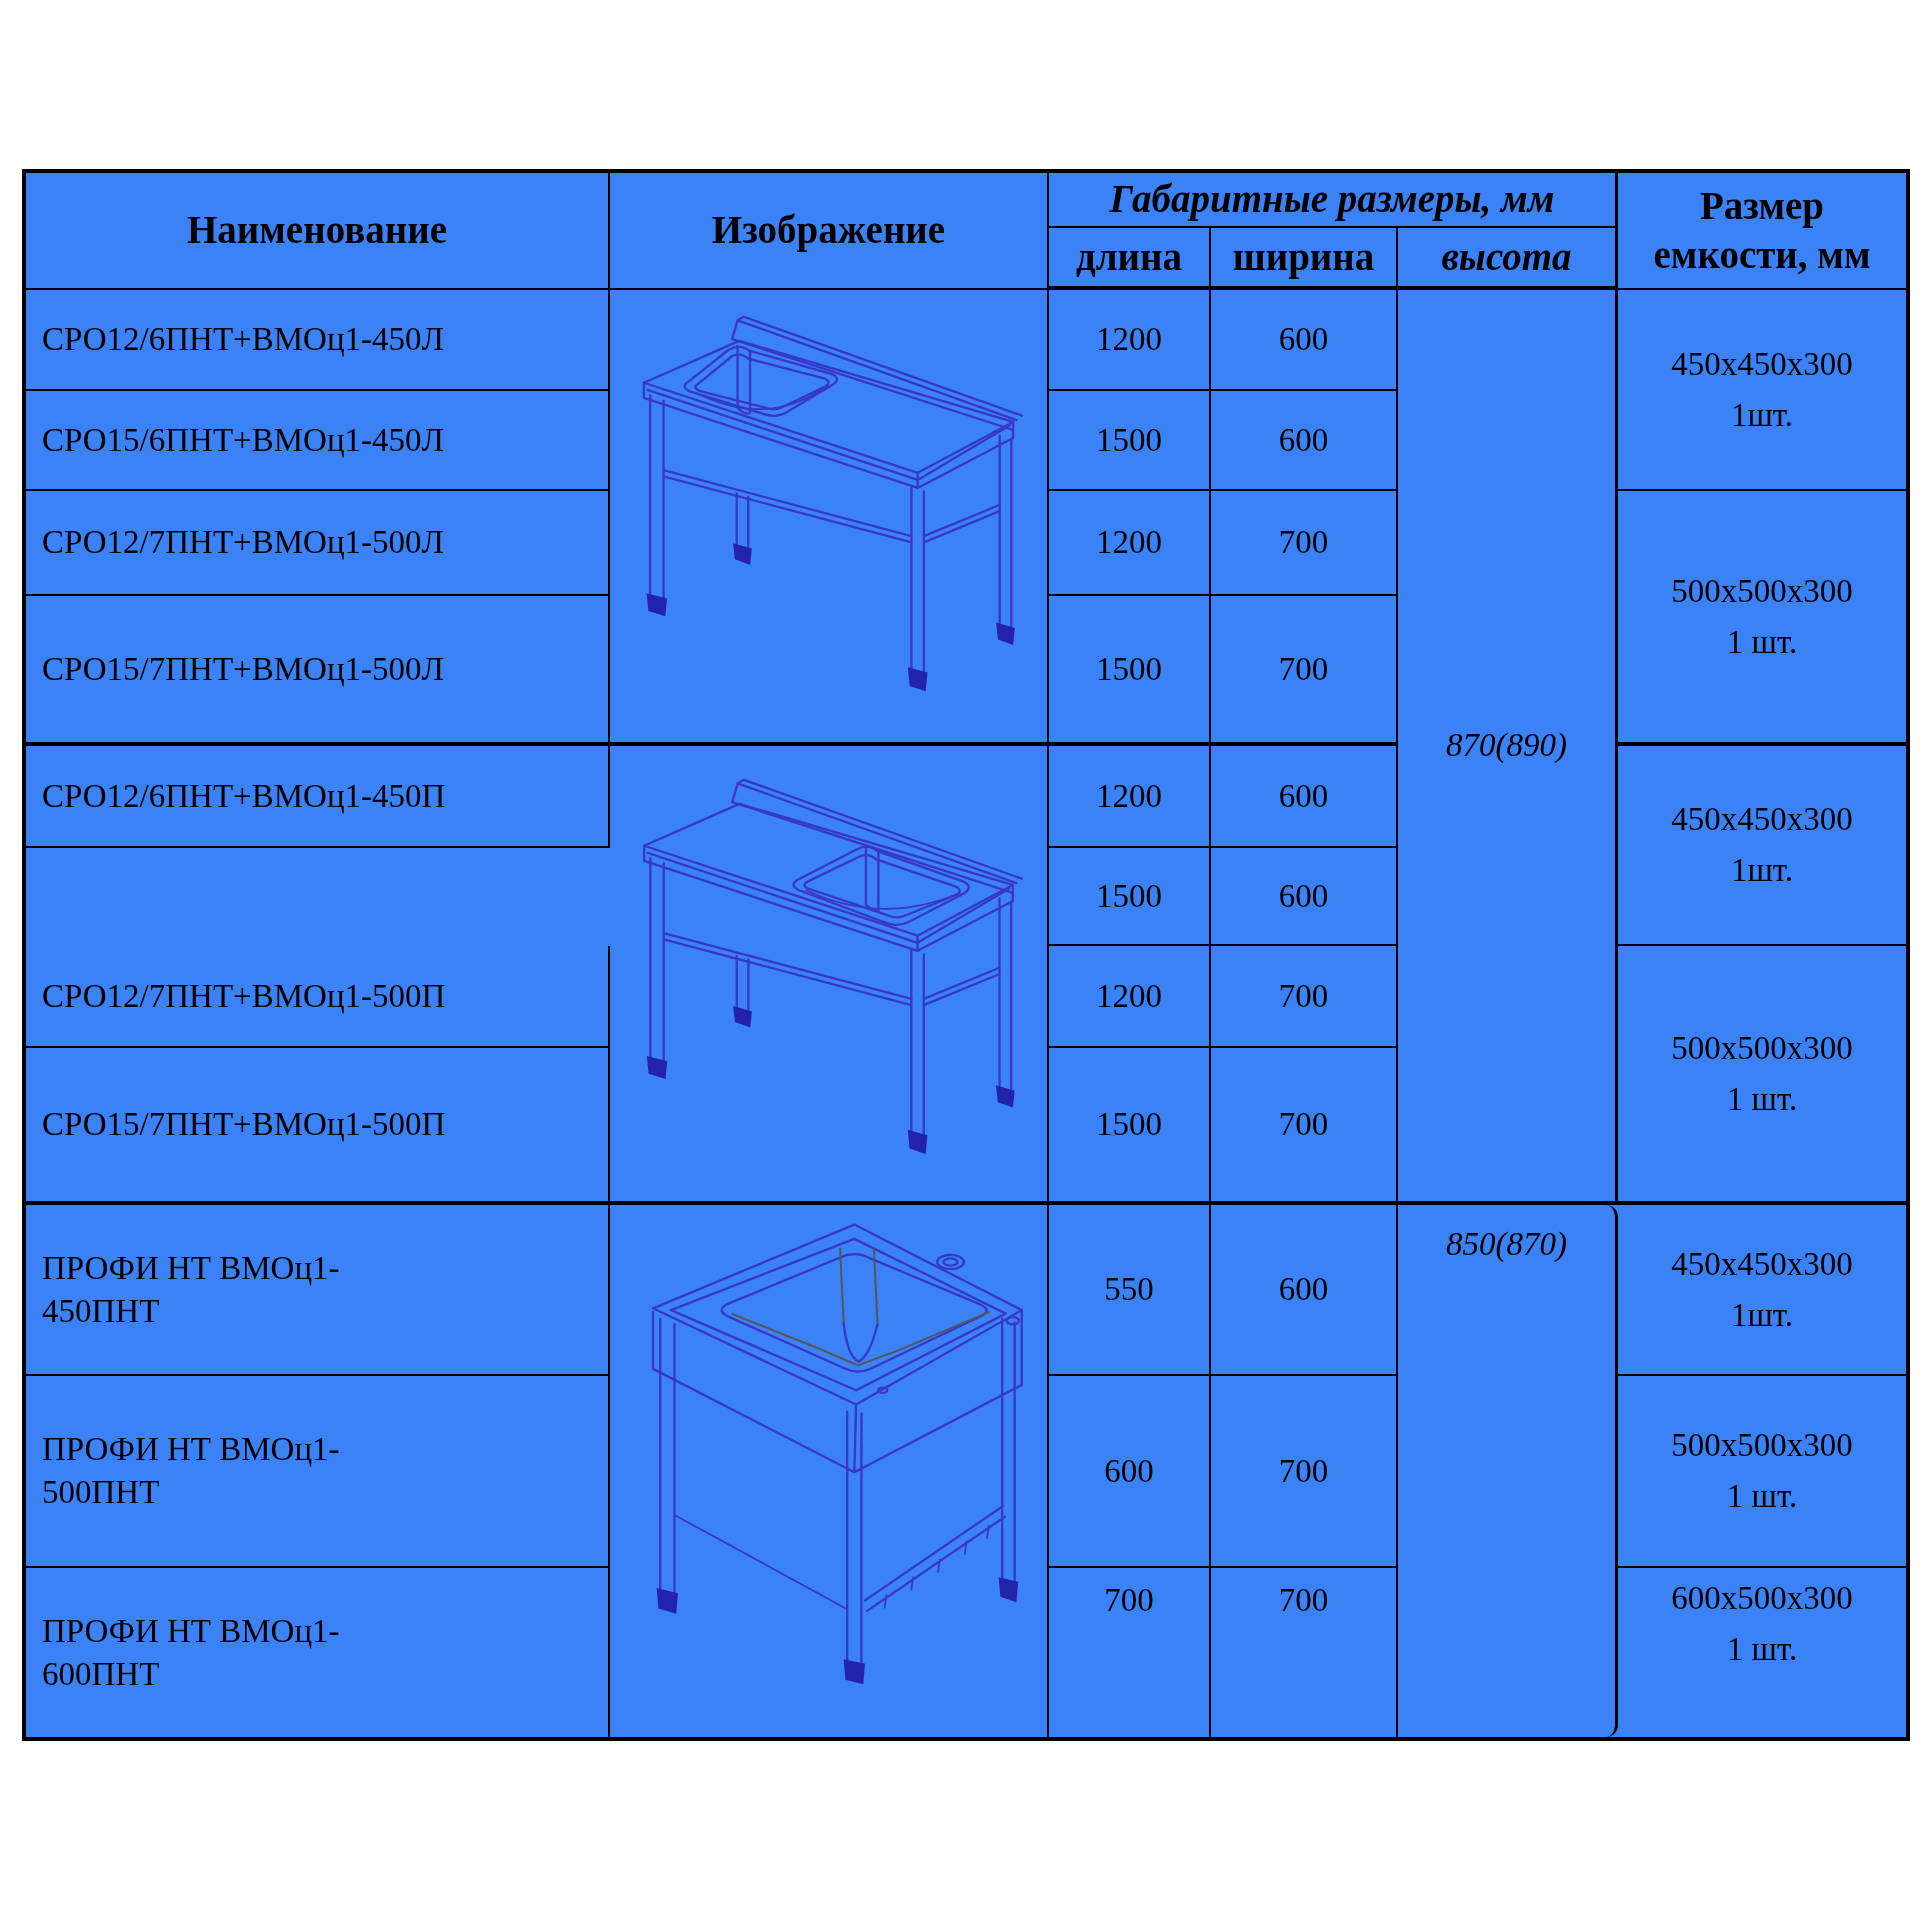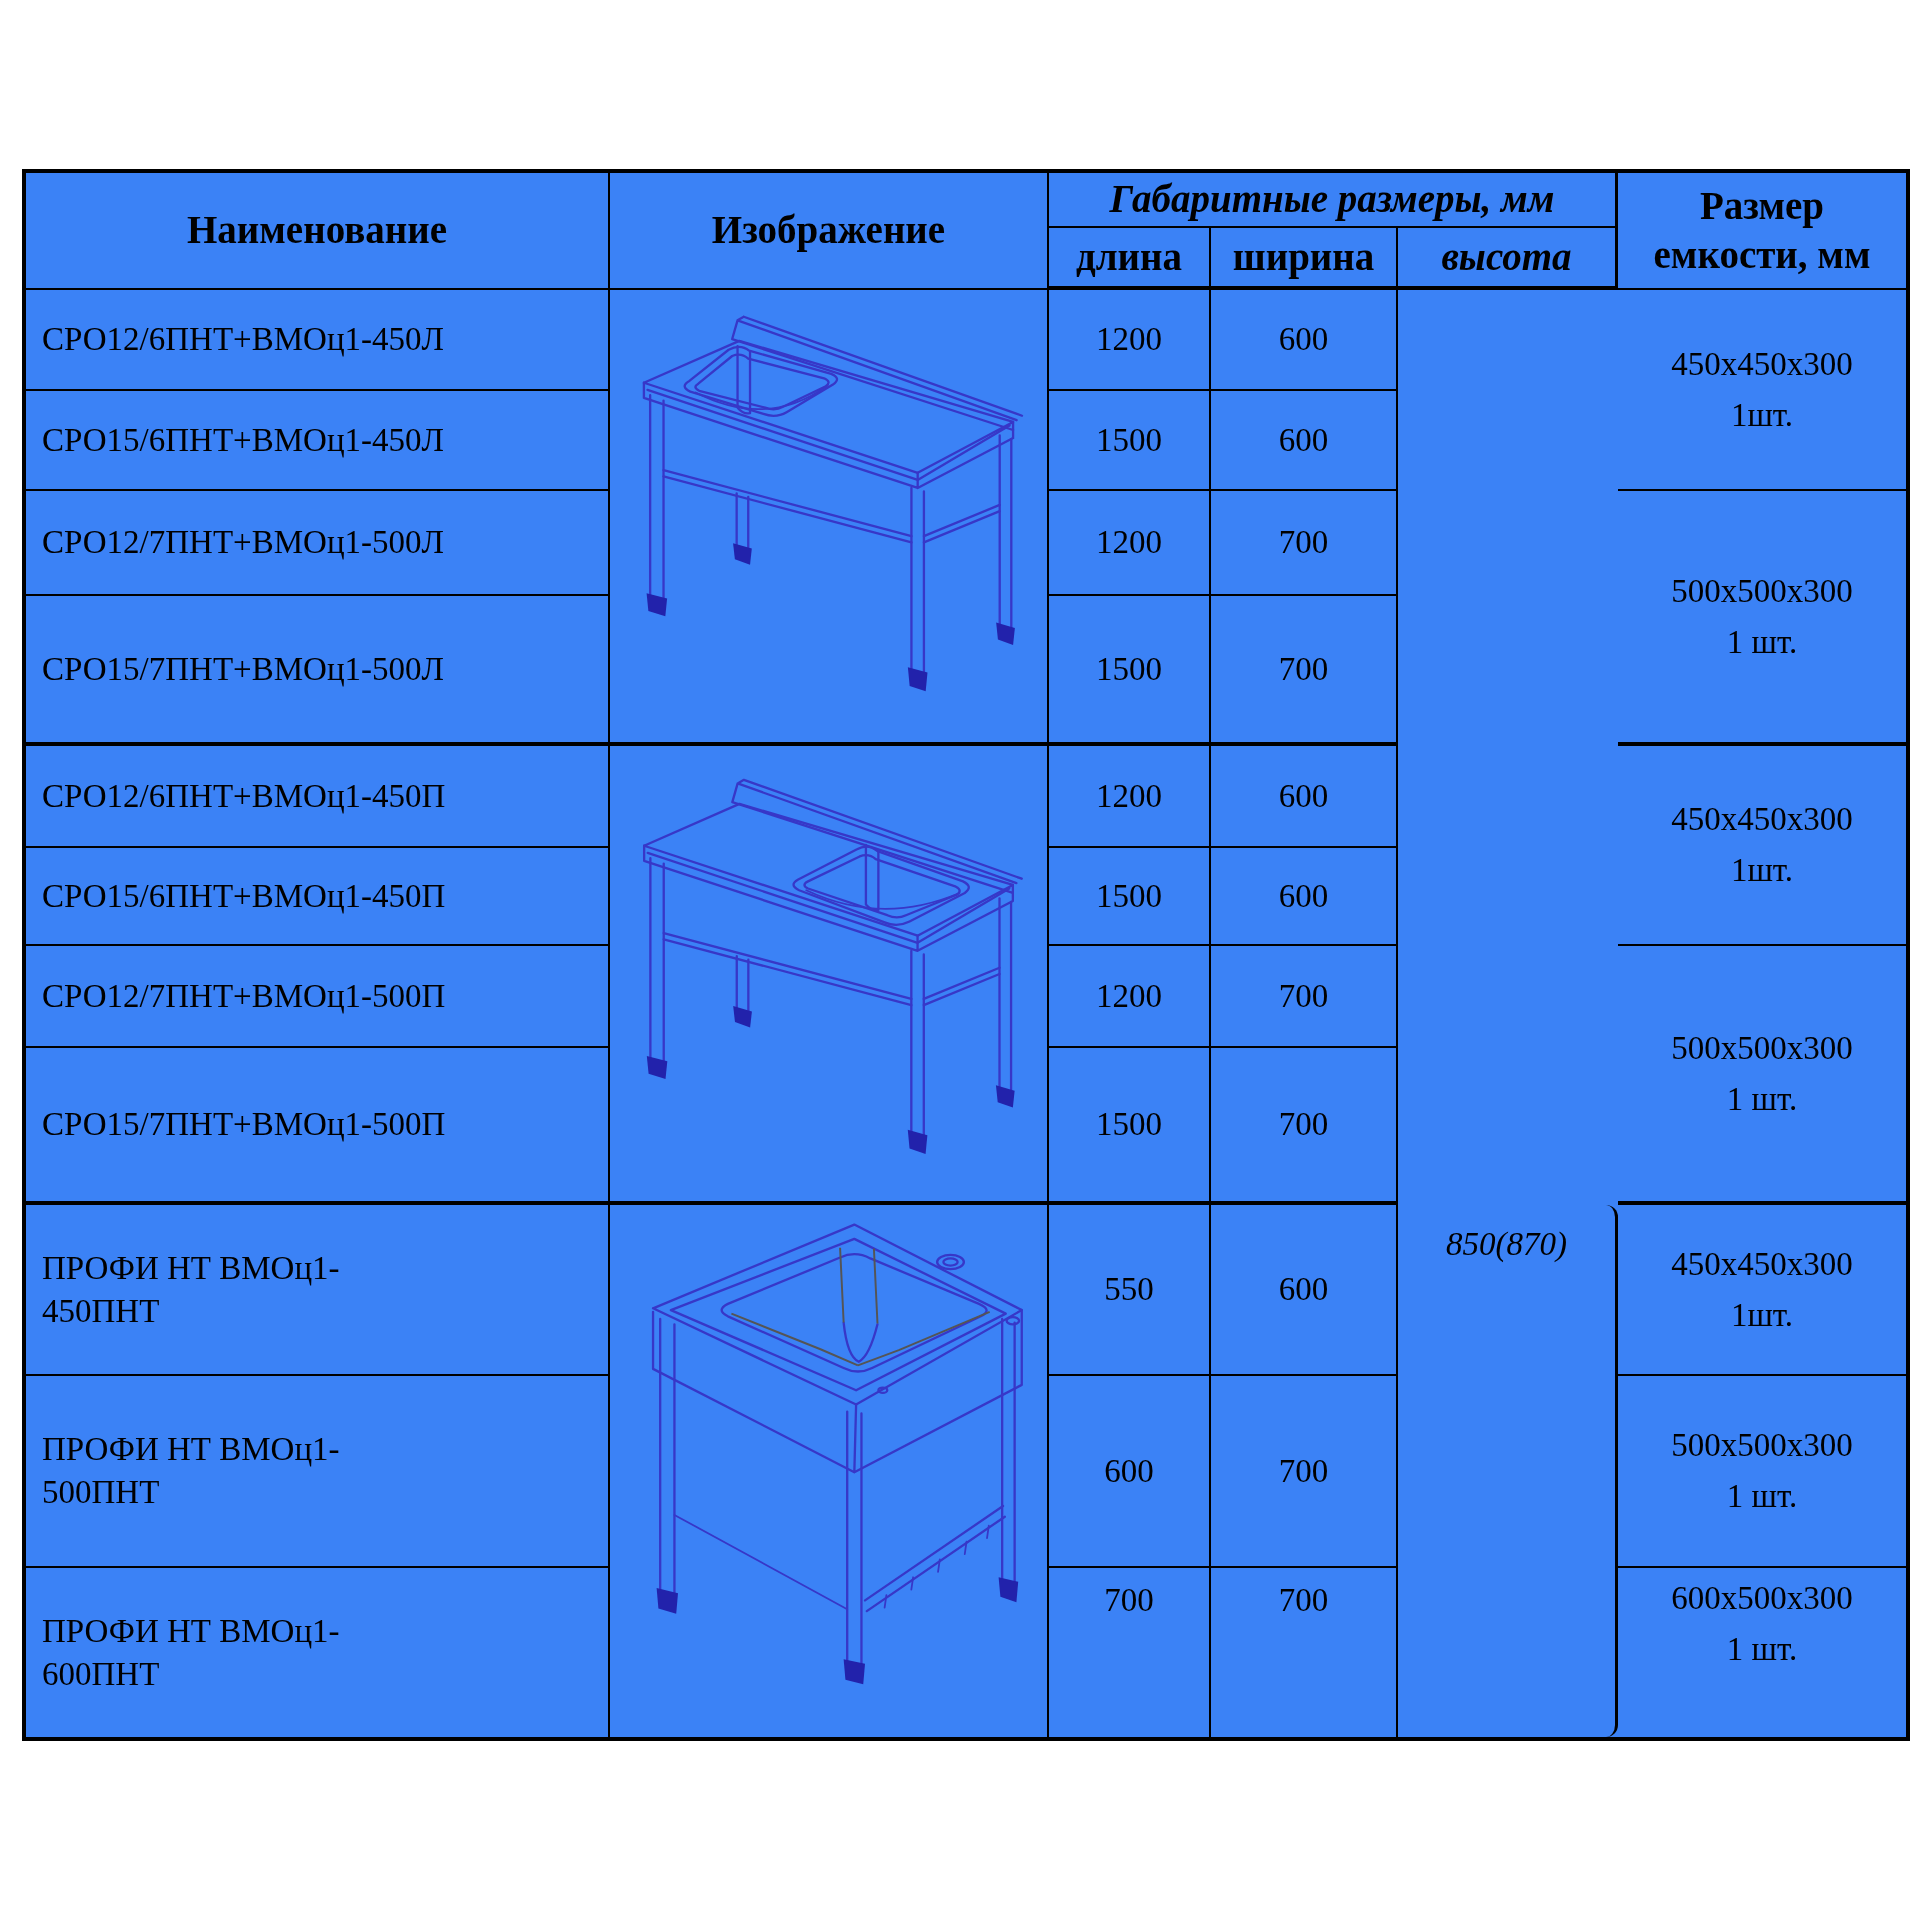--- a/index.html
+++ b/index.html
@@ -45,21 +45,20 @@
   <div class="c h bb5" style="grid-area:2/4/3/5">ширина</div>
   <div class="c h bb5 br4" style="grid-area:2/5/3/6">высота</div>
   <div class="c h lastcol" style="grid-area:1/6/3/7">Размер
 емкости, мм</div>
 
   <div class="c name" style="grid-area:3/1/4/2">СРО12/6ПНТ+ВМОц1-450Л</div>
   <div class="c name" style="grid-area:4/1/5/2">СРО15/6ПНТ+ВМОц1-450Л</div>
   <div class="c name" style="grid-area:5/1/6/2">СРО12/7ПНТ+ВМОц1-500Л</div>
   <div class="c name bb5" style="grid-area:6/1/7/2">СРО15/7ПНТ+ВМОц1-500Л</div>
   <div class="c name" style="grid-area:7/1/8/2">СРО12/6ПНТ+ВМОц1-450П</div>
-  <div class="c name" style="grid-area:8/1/9/2">СРО15/6ПНТ+ВМОц1-450П</div>
   <div class="c name" style="grid-area:9/1/10/2">СРО12/7ПНТ+ВМОц1-500П</div>
   <div class="c name bb5" style="grid-area:10/1/11/2">СРО15/7ПНТ+ВМОц1-500П</div>
   <div class="c name" style="grid-area:11/1/12/2">ПРОФИ НТ ВМОц1-
 450ПНТ</div>
   <div class="c name" style="grid-area:12/1/13/2">ПРОФИ НТ ВМОц1-
 500ПНТ</div>
   <div class="c name bb0" style="grid-area:13/1/14/2">ПРОФИ НТ ВМОц1-
 600ПНТ</div>
 
   <div class="c img bb5" style="grid-area:3/2/7/3">
@@ -175,20 +174,21 @@
   <div class="c" style="grid-area:5/4/6/5">700</div>
   <div class="c bb5" style="grid-area:6/4/7/5">700</div>
   <div class="c" style="grid-area:7/4/8/5">600</div>
   <div class="c" style="grid-area:8/4/9/5">600</div>
   <div class="c" style="grid-area:9/4/10/5">700</div>
   <div class="c bb5" style="grid-area:10/4/11/5">700</div>
   <div class="c" style="grid-area:11/4/12/5">600</div>
   <div class="c" style="grid-area:12/4/13/5">700</div>
   <div class="c bb0 vtop" style="grid-area:13/4/14/5">700</div>
 
+  <div class="c br4 bb5" style="grid-area:3/5/11/6">870(890)</div>
   <div class="c br4 bb0 htop" style="grid-area:11/5/14/6">850(870)</div>
 
   <div class="c lastcol cap" style="grid-area:3/6/5/7">
     <span>450x450x300</span>
     <span>1шт.</span>
   </div>
   <div class="c lastcol cap bb5" style="grid-area:5/6/7/7">
     <span>500x500x300</span>
     <span>1 шт.</span>
   </div>

